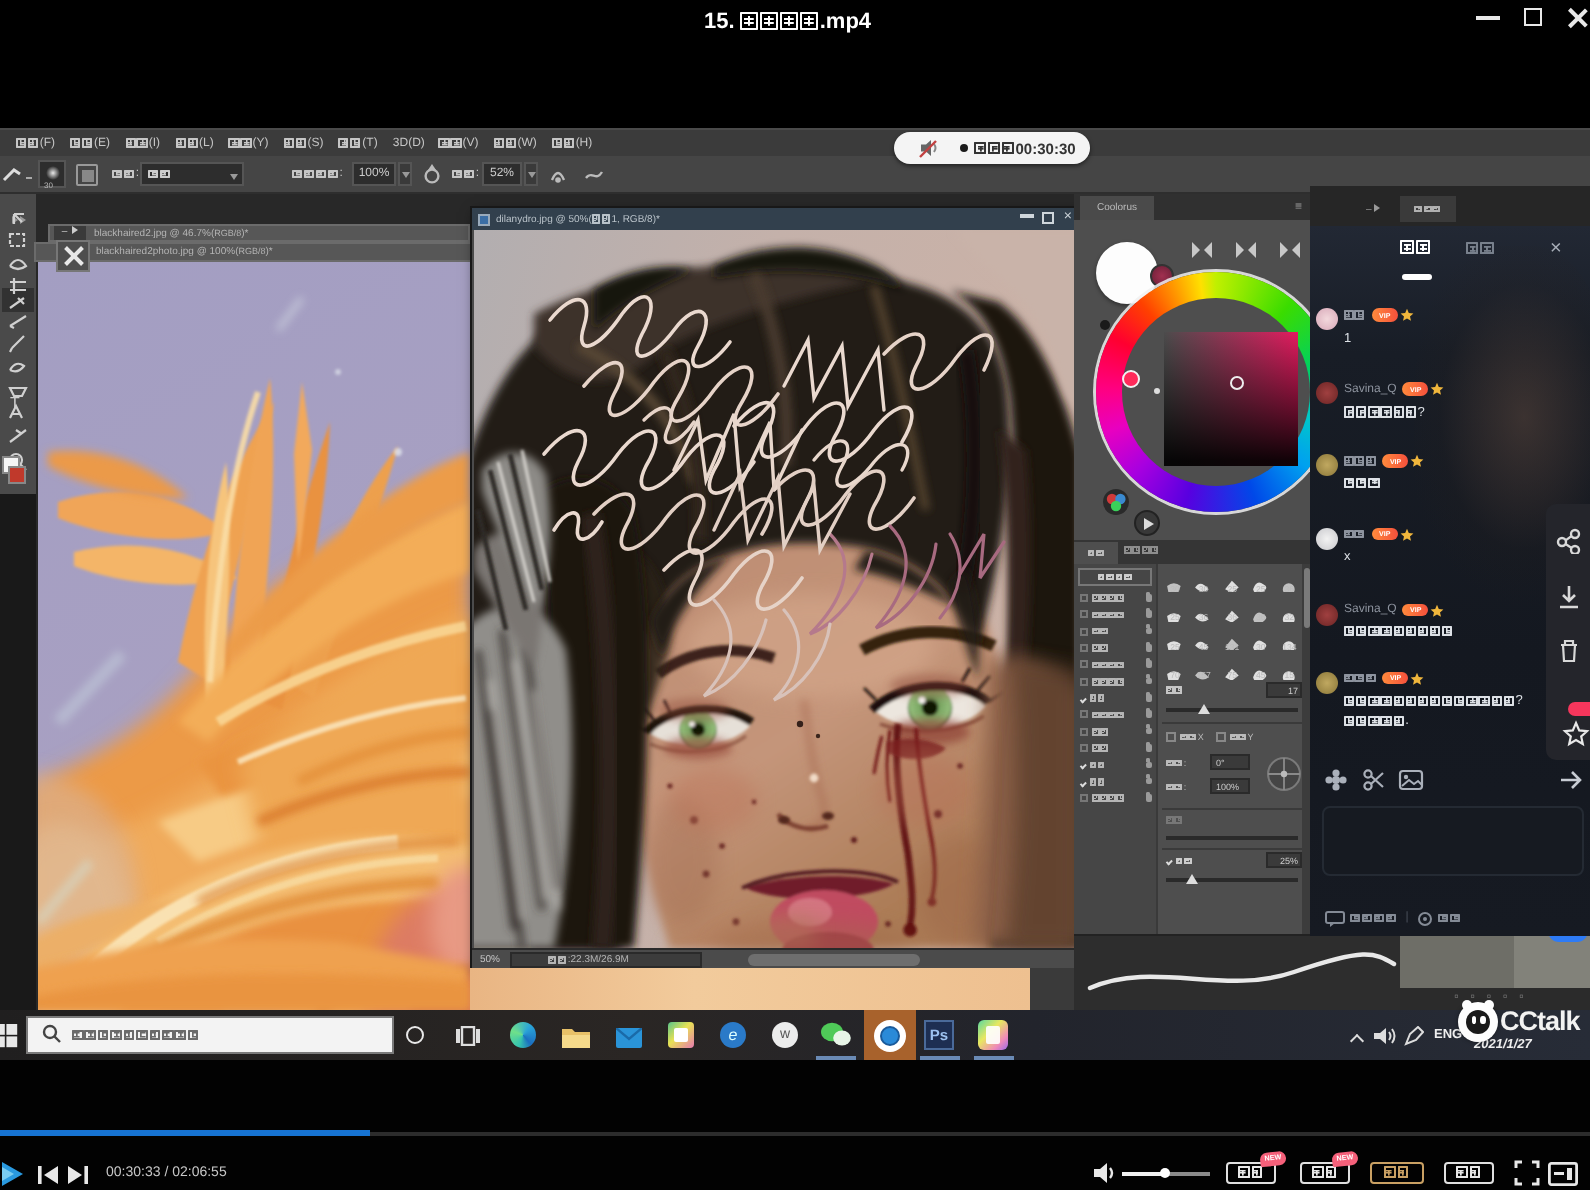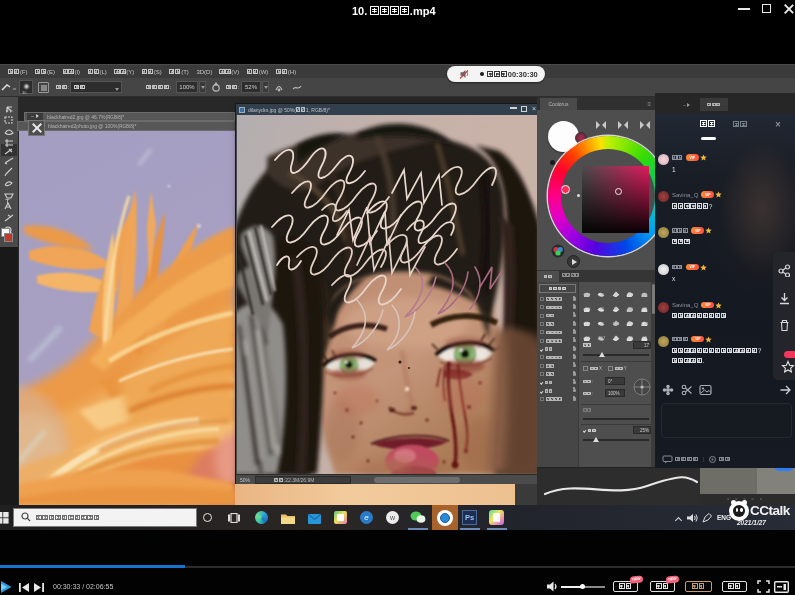--- a/index.html
+++ b/index.html
@@ -6,21 +6,21 @@
 .a{position:absolute}
 
 .z{display:inline-flex;align-items:center}
 .z i{display:inline-block;flex:none;width:.86em;height:.82em;margin-right:.13em;border:.13em solid currentColor;
  background:linear-gradient(currentColor 0 0) 50% 50%/.13em 70% no-repeat,linear-gradient(currentColor 0 0) 50% 28%/70% .12em no-repeat,linear-gradient(currentColor 0 0) 50% 78%/70% .12em no-repeat;border-radius:.04em}
 .z b{font-weight:normal;margin-right:.1em}
 </style></head>
 <body>
 
 <div class="a" style="left:352px;top:3px;height:15px;color:#fff;font-size:11px;font-weight:bold;display:flex;align-items:center">
- <span style="margin-right:3px">10.</span>
+ <span style="margin-right:3px">15.</span>
  <span class="z" style="font-size:10px">
       <i></i>
       <i></i>
       <i></i>
       <i></i>
     </span>
  <span>.mp4</span>
 </div>
 <div class="a" style="left:738px;top:8px;width:12px;height:2px;background:#e8e8e8"></div>
 <div class="a" style="left:762px;top:4px;width:9px;height:9px;border:1.5px solid #e8e8e8"></div>

